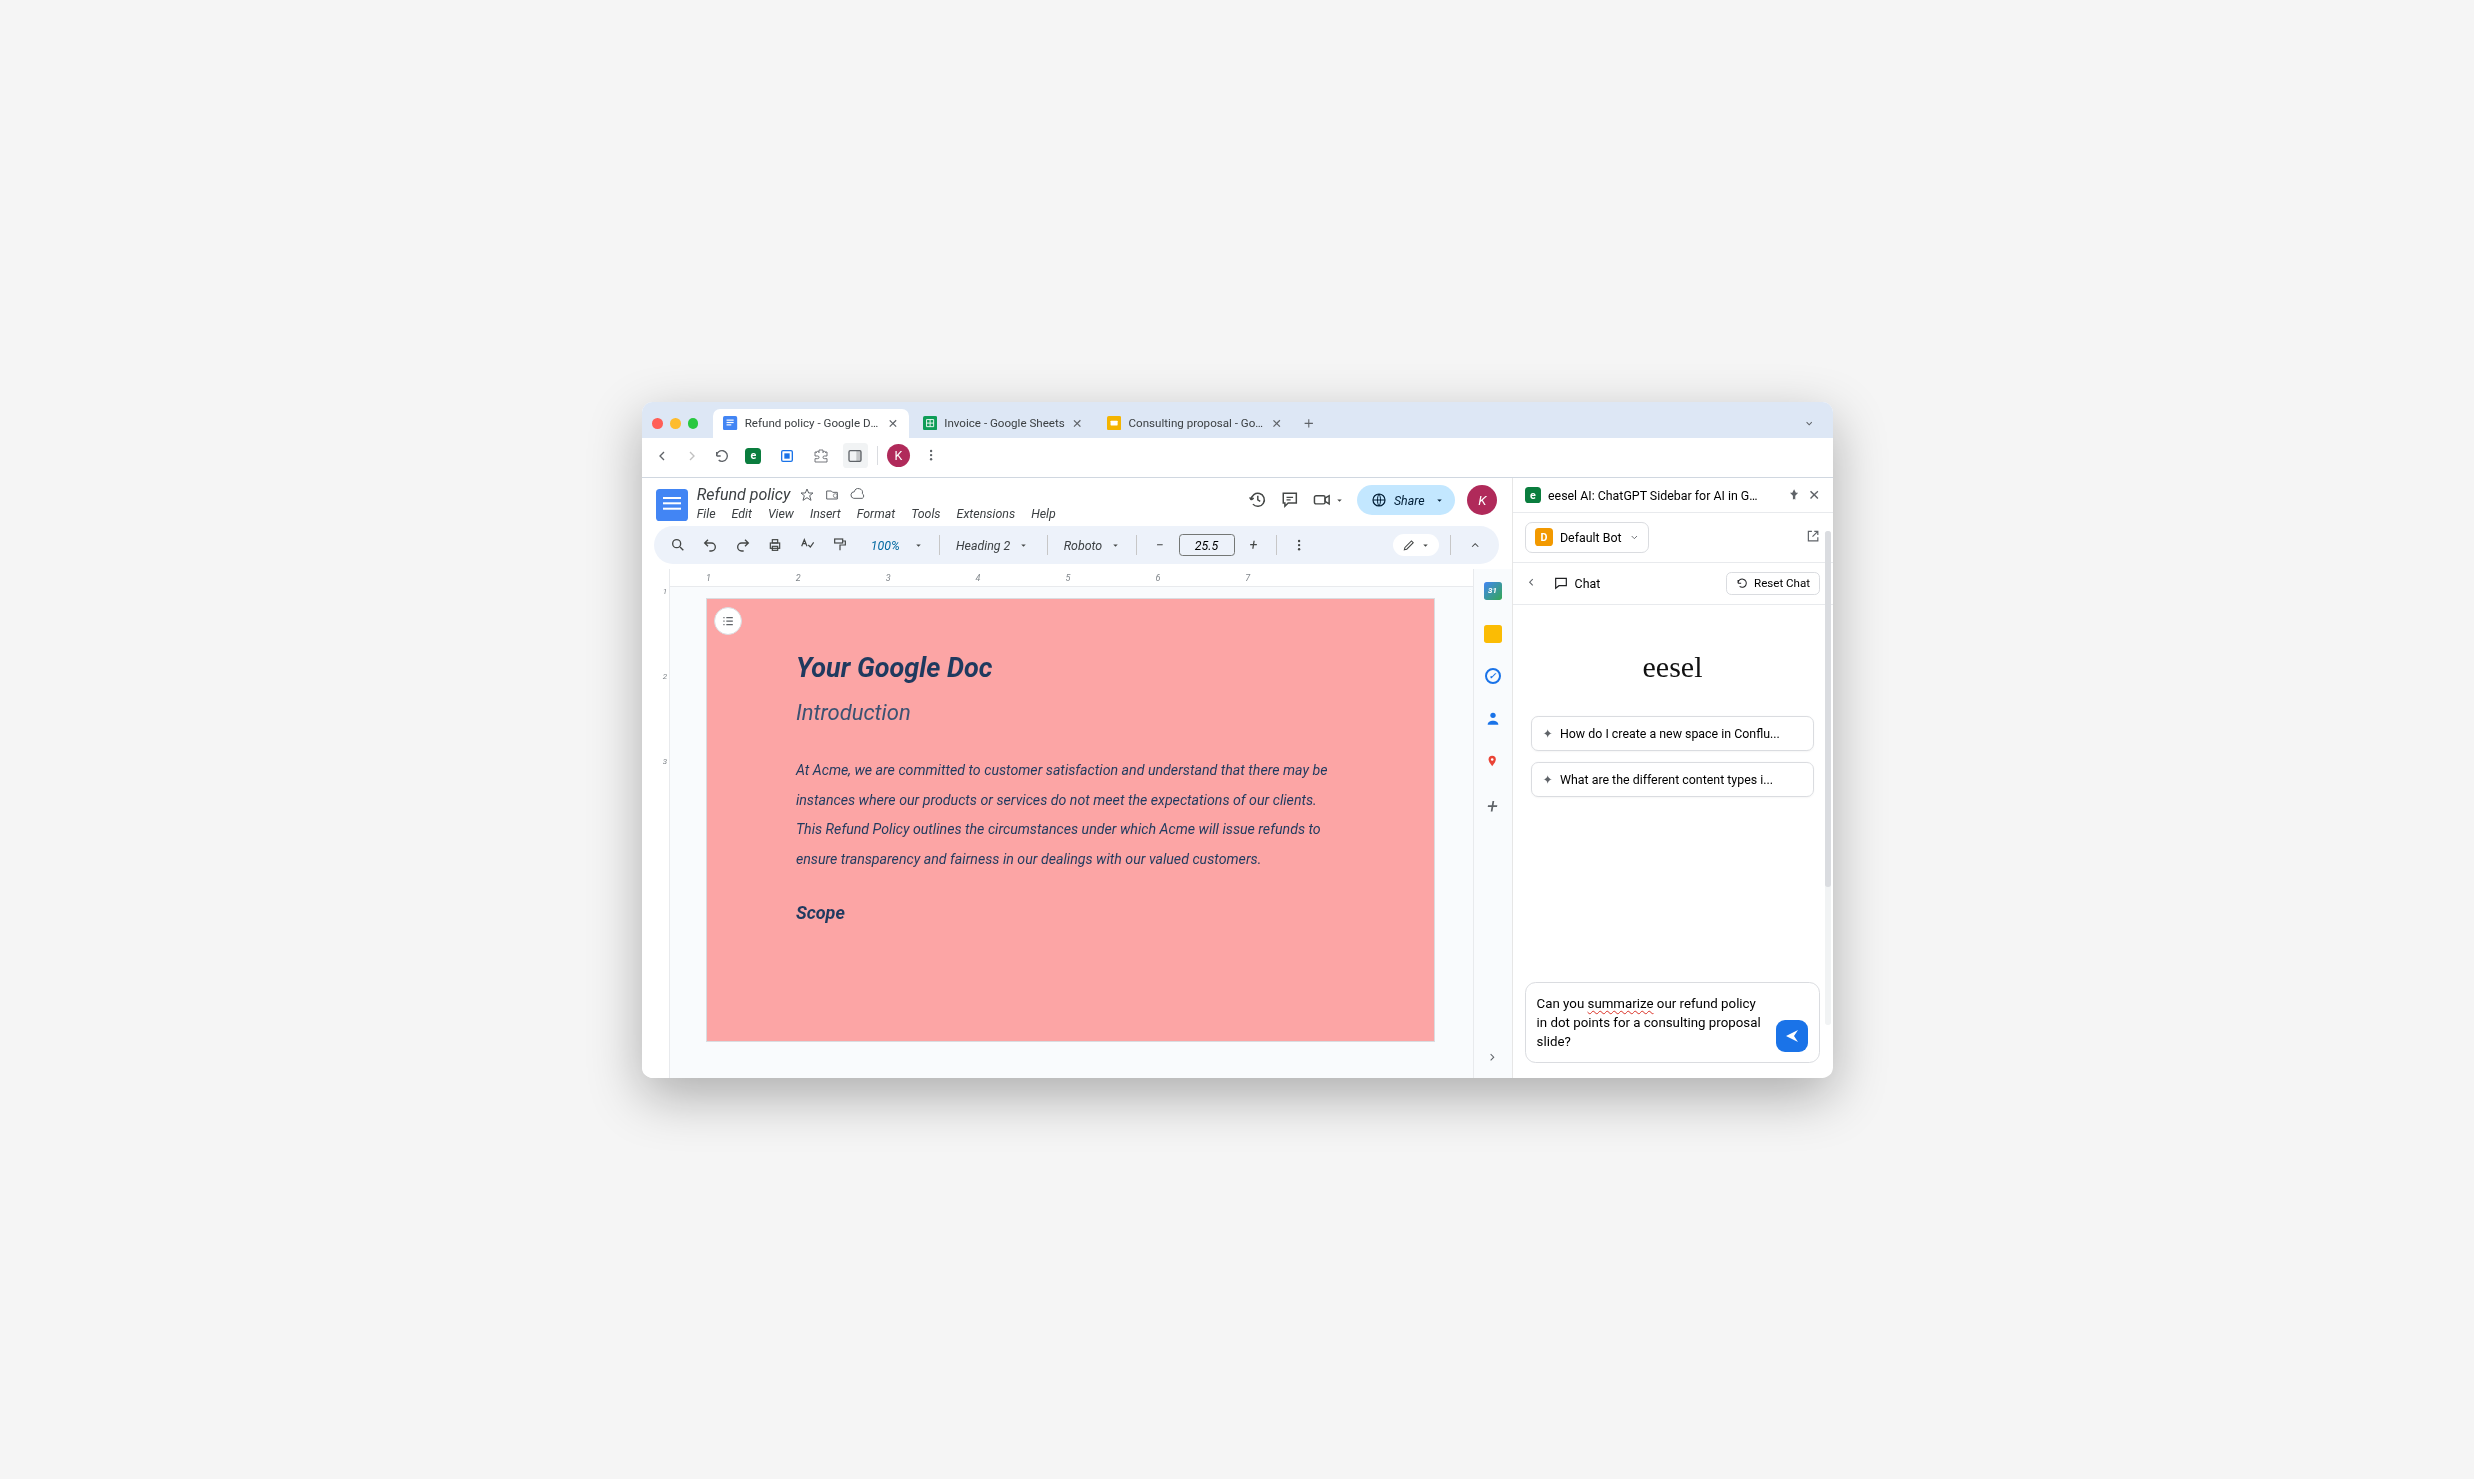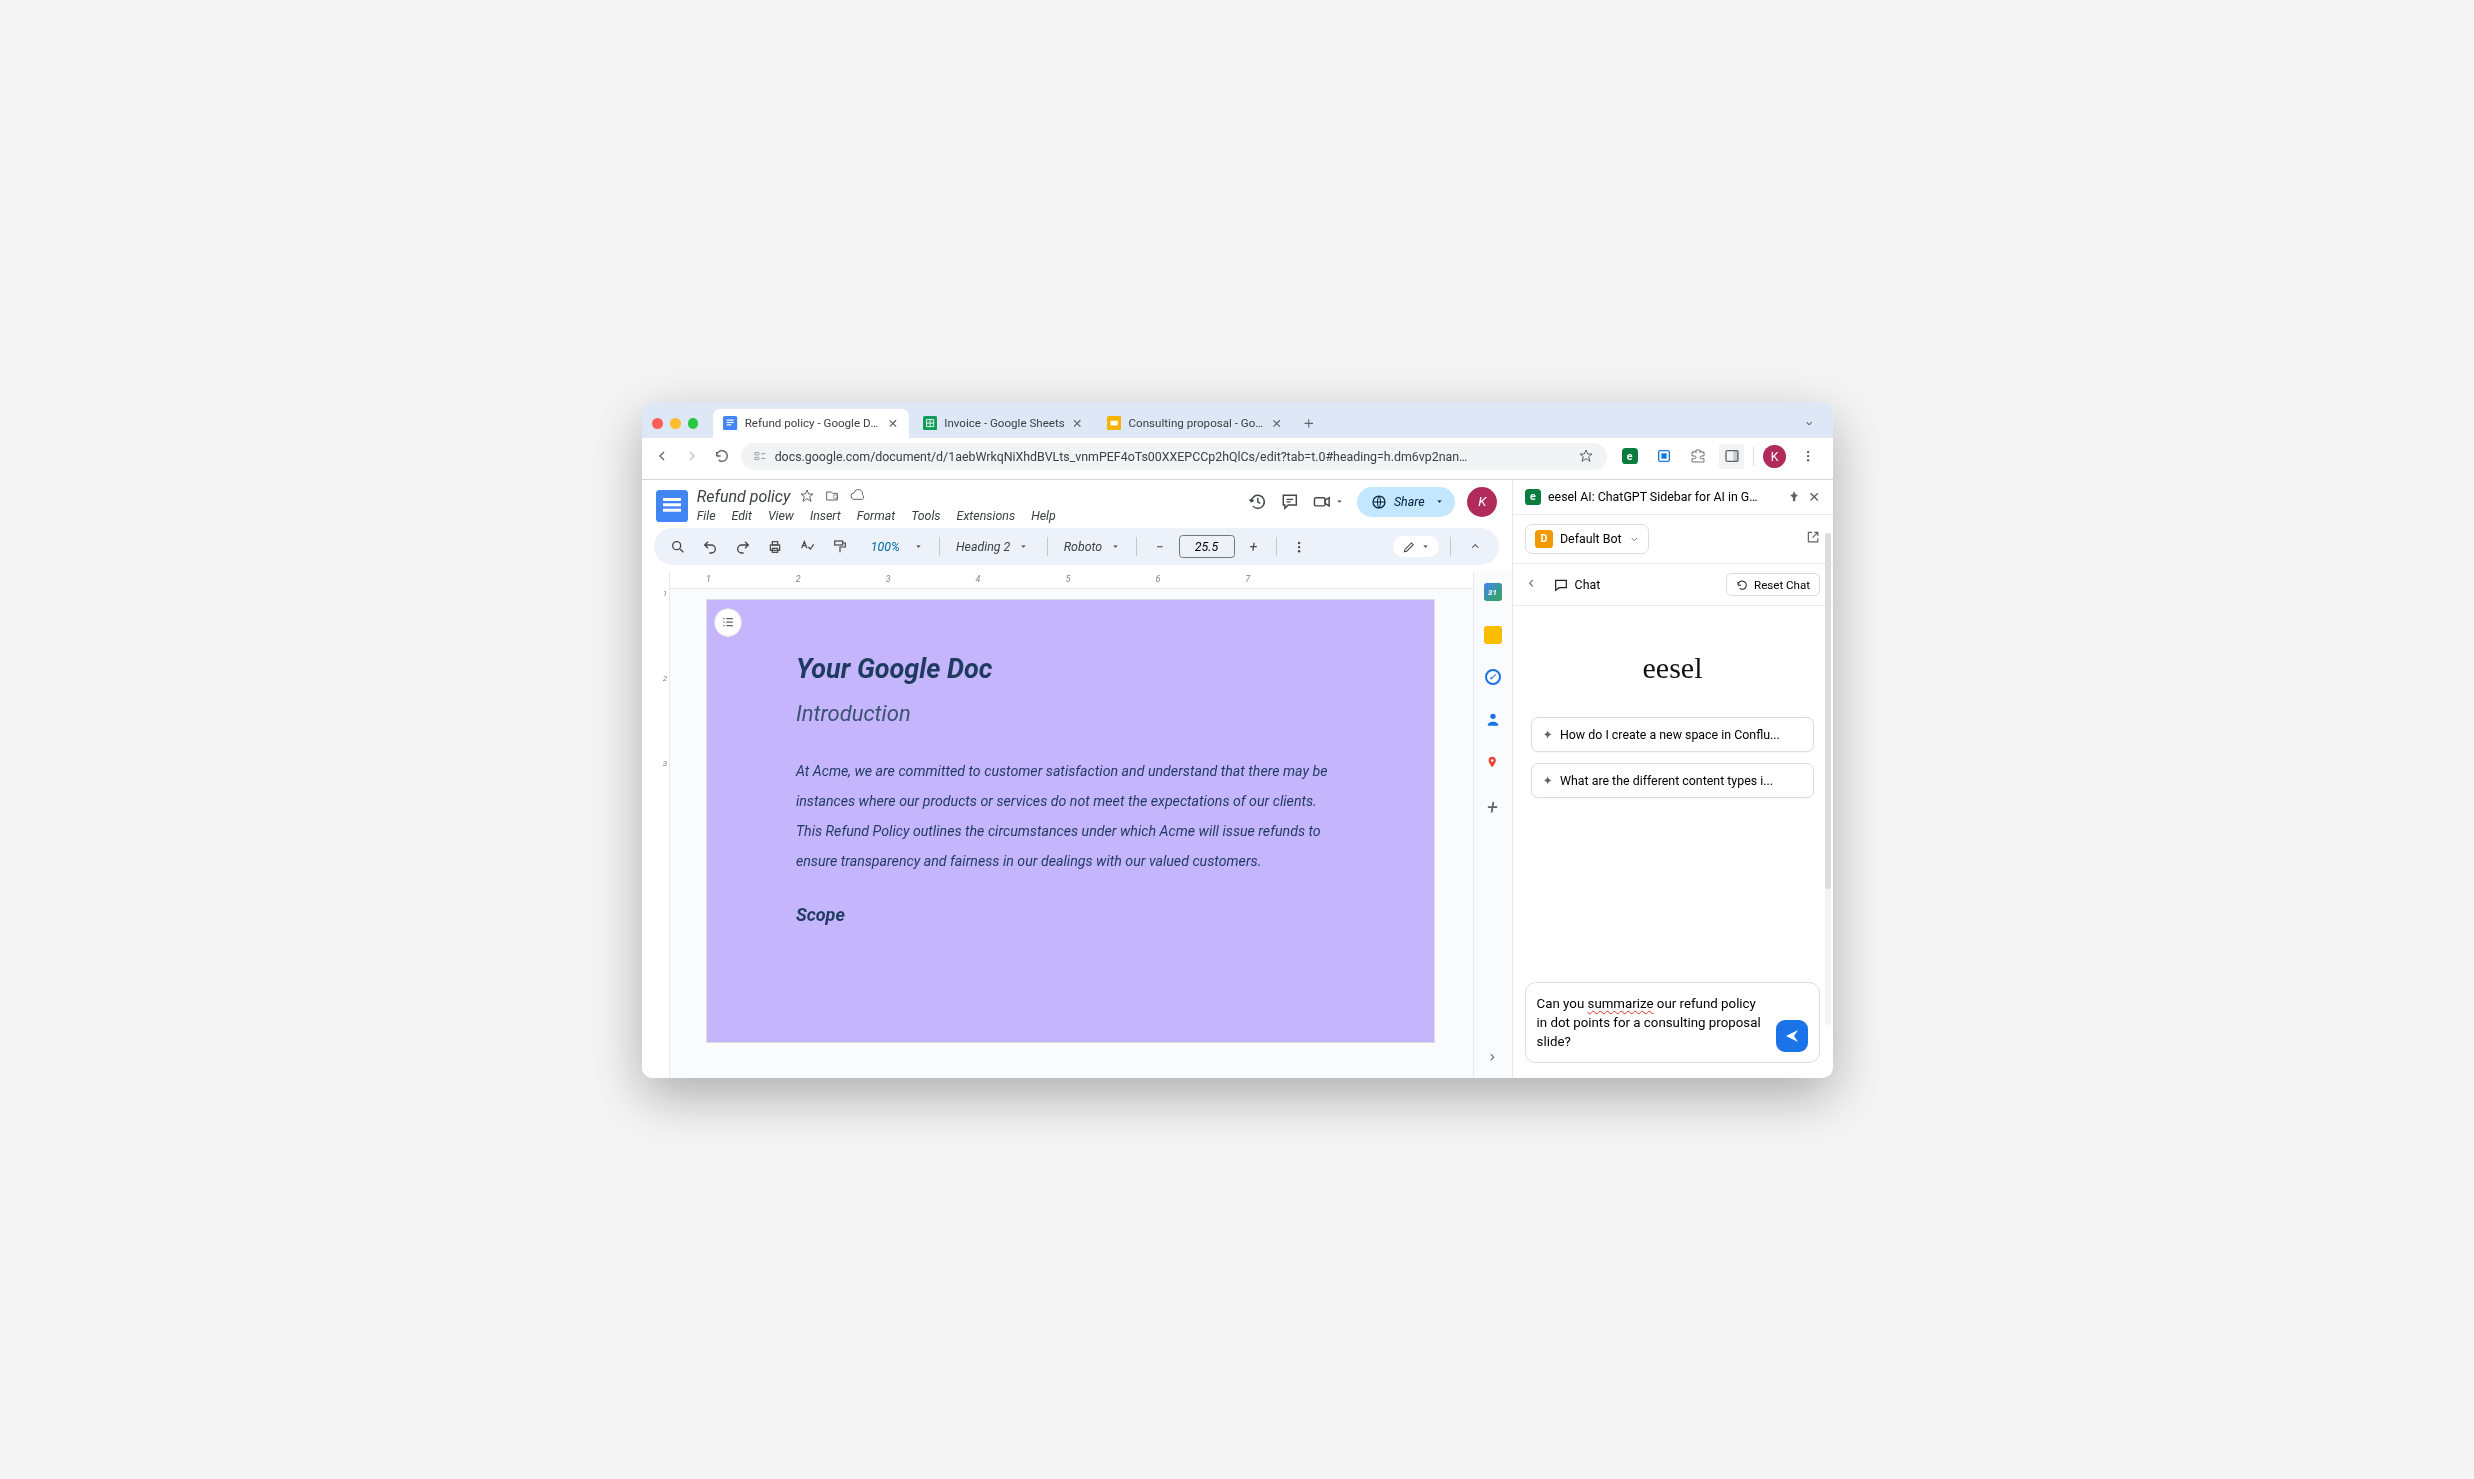--- a/index.html
+++ b/index.html
@@ -67,21 +67,21 @@
 
 
 .editor-wrap { flex:1; display:flex; min-height:0; }
 .ruler-v { width: 28.4px; background: #fff; position: relative; border-right: 0.9px solid #e8eaed; }
 .ruler-v-marks { position:absolute; right:1.8px; top:18px; font-size:8px; color:#80868b; }
 .ruler-v-marks div { height: 85px; }
 .editor-main { flex:1; display:flex; flex-direction:column; min-width:0; overflow:hidden; }
 .ruler-h { height: 18px; background:#fff; display:flex; align-items:center; padding-left: 36px; gap: 85px; font-size: 9px; color:#80868b; border-bottom:0.9px solid #e8eaed; }
 .page { flex:1; background:#f9fbfd; overflow: auto; padding: 10.7px 18px 18px 36px; position: relative; }
 .outline-btn { position:absolute; left: 44px; top: 19.6px; width: 28.4px; height:28.4px; border-radius:50%; display:flex; align-items:center; justify-content:center; background:#fff; border:0.9px solid #dadce0; cursor:pointer; color:#5f6368; }
-.paper { background:#c4b5fd; border: 0.9px solid #dadce0; padding: 53px 89px 36px 89px; min-height: 444px; max-width: 729px; margin-left: 0; }
+.paper { background:#fca5a5; border: 0.9px solid #dadce0; padding: 53px 89px 36px 89px; min-height: 444px; max-width: 729px; margin-left: 0; }
 .paper h1 { font-size: 27px; font-weight: 700; color: #1f3a5f; margin-bottom: 16px; }
 .paper h2 { font-size: 22px; font-weight: 400; color: #3c5272; margin-bottom: 31px; }
 .paper h3 { font-size: 18px; font-weight: 700; color: #1f3a5f; margin: 27px 0 12.4px 0; }
 .paper p { font-size: 14.2px; color: #1f3a5f; line-height: 2.1; }
 
 .dock { width: 39px; background:#f9fbfd; display:flex; flex-direction:column; align-items:center; padding-top: 12.4px; gap: 25px; border-left:0.9px solid #e8eaed; }
 .dock-icon { width: 18px; height:18px; cursor:pointer; }
 .gcal { background: linear-gradient(135deg,#4285f4,#34a853); border-radius:2.7px; position:relative; }
 .gcal::after { content:"31"; position:absolute; inset:0; display:flex; align-items:center; justify-content:center; font-size:8px; color:#fff; font-weight:bold; }
 .keep { background:#fbbc04; border-radius:2.7px; }
@@ -178,31 +178,20 @@
         <div class="nav-btn disabled">
             <svg width="16" height="16" viewBox="0 0 24 24">
               <path d="M9 6l6 6-6 6" stroke="#c0c0c0" stroke-width="2" fill="none"></path>
             </svg>
           </div>
         <div class="nav-btn">
             <svg width="16" height="16" viewBox="0 0 24 24">
               <path d="M4 12a8 8 0 1 1 3 6.2M4 12V6m0 6h6" stroke="#5f6368" stroke-width="2" fill="none"></path>
             </svg>
           </div>
-      </div>
-      <div class="addr-bar">
-        <svg width="14.2" height="14.2" viewBox="0 0 24 24">
-            <rect x="3" y="6" width="7" height="4" rx="1" stroke="#5f6368" fill="none"></rect>
-            <rect x="3" y="14" width="7" height="4" rx="1" stroke="#5f6368" fill="none"></rect>
-            <path d="M14 8h7M14 16h7" stroke="#5f6368"></path>
-          </svg>
-        <span class="url">docs.google.com/document/d/1aebWrkqNiXhdBVLts_vnmPEF4oTs00XXEPCCp2hQlCs/edit?tab=t.0#heading=h.dm6vp2nan…</span>
-        <svg width="16" height="16" viewBox="0 0 24 24" style="margin-left:auto">
-            <path d="M12 3l2.5 6H21l-5 4 2 7-6-4-6 4 2-7-5-4h6.5z" stroke="#5f6368" stroke-width="1.5" fill="none"></path>
-          </svg>
       </div>
       <div class="right-icons">
         <div class="ricon">
             <div class="eesel-logo">e</div>
           </div>
         <div class="ricon">
             <svg width="16" height="16" viewBox="0 0 24 24">
               <rect x="4" y="4" width="16" height="16" rx="2" stroke="#1a73e8" stroke-width="2" fill="none"></rect>
               <rect x="8" y="8" width="8" height="8" fill="#1a73e8"></rect>
             </svg>

